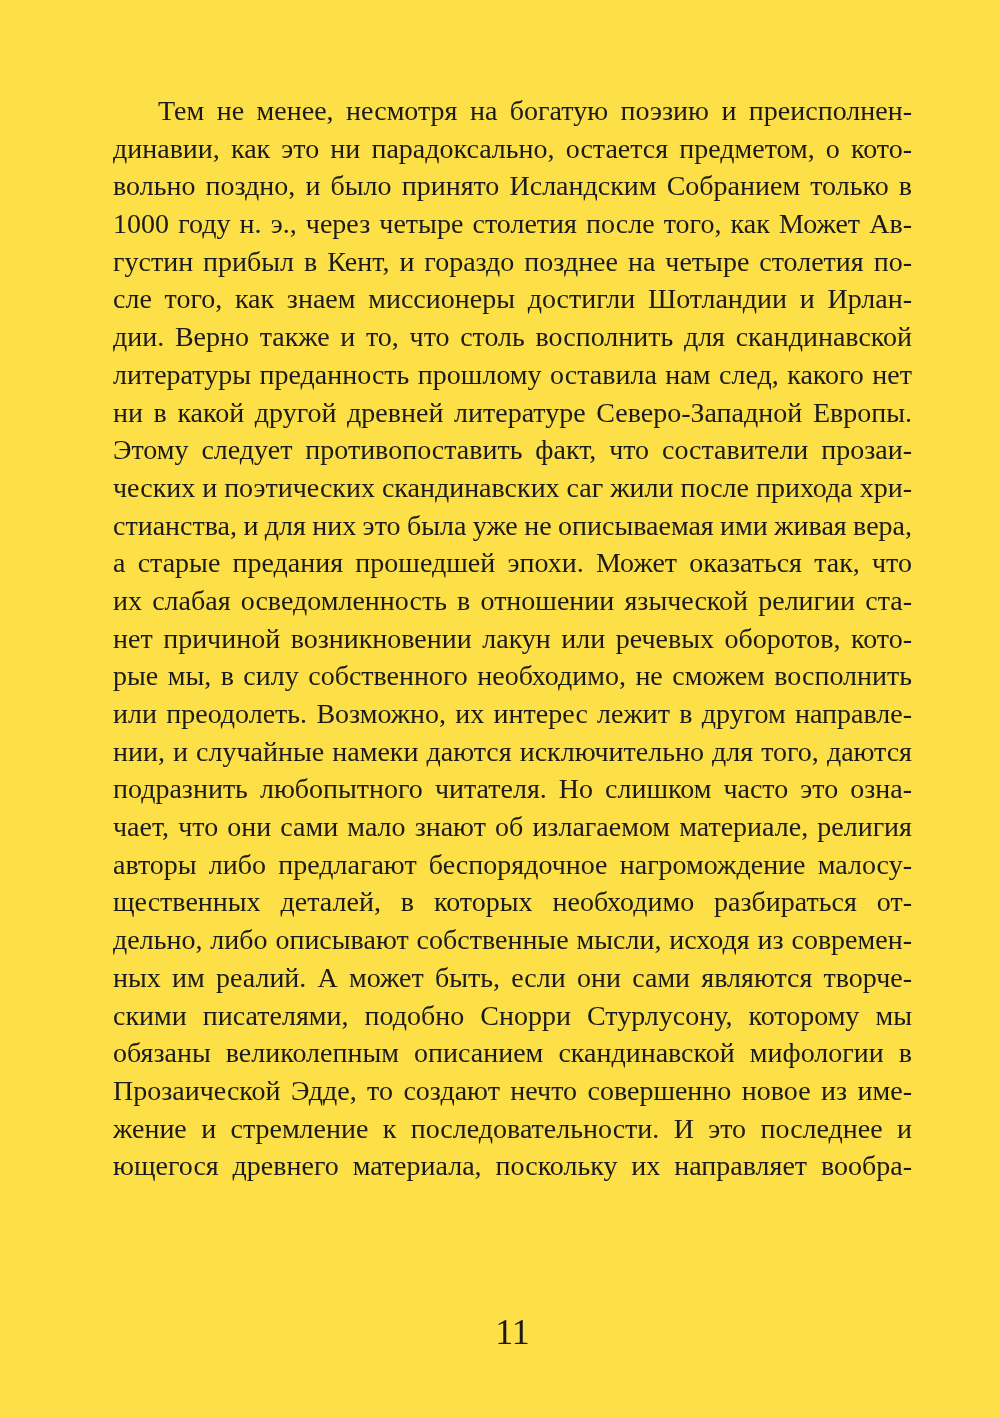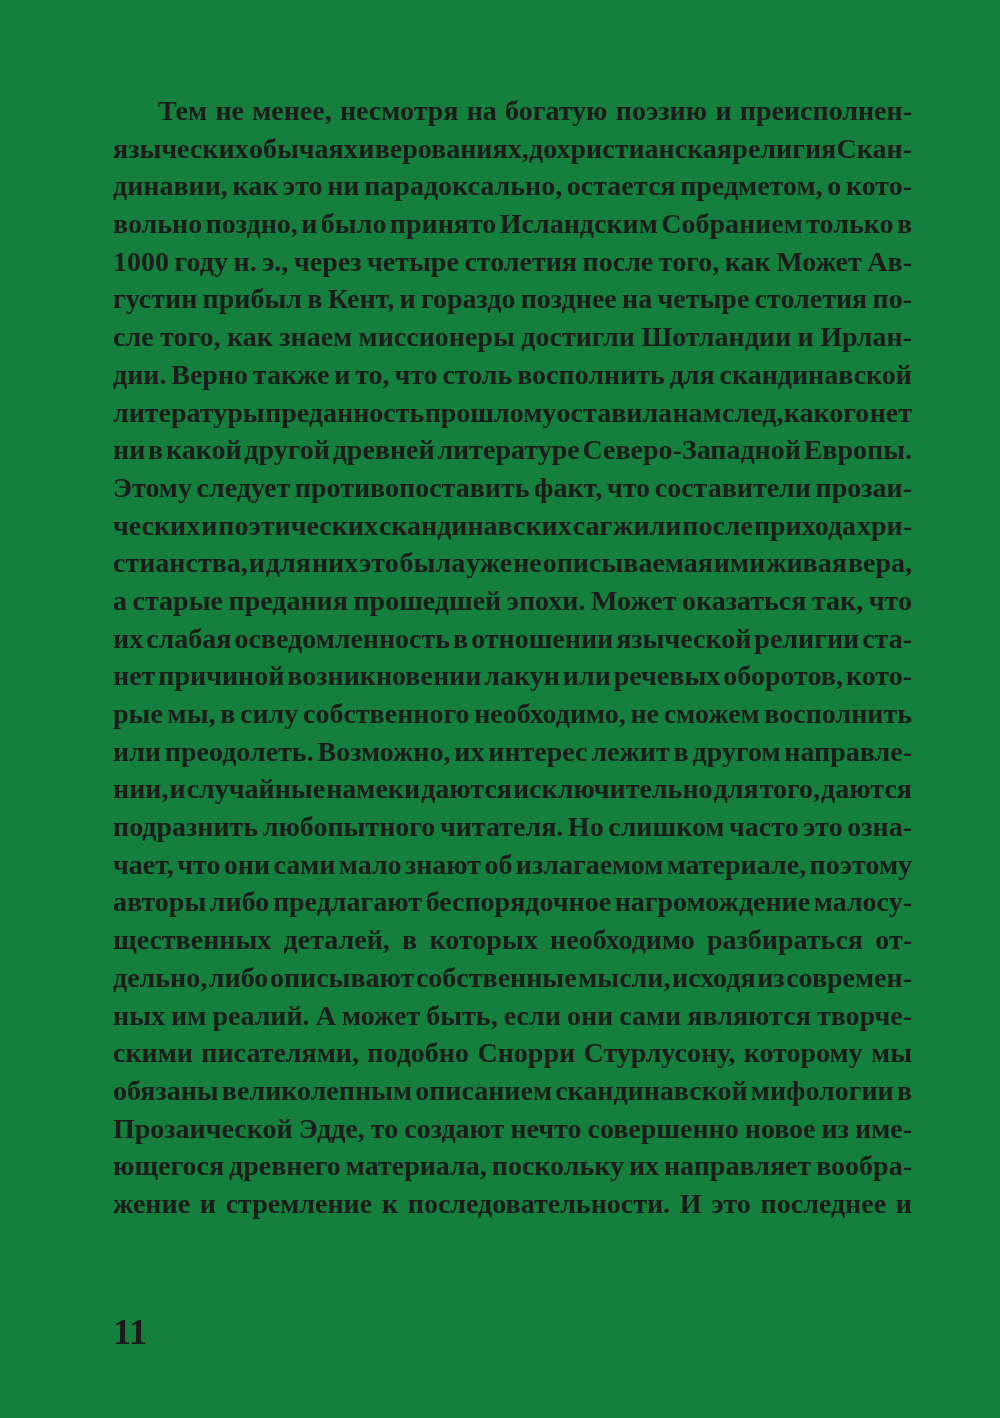--- a/index.html
+++ b/index.html
@@ -10,22 +10,21 @@
   body {
     width: 1000px;
     height: 1418px;
     position: relative;
     overflow: hidden;
     font-family: "Liberation Serif", "DejaVu Serif", serif;
   }
   .book-page {
     position: absolute;
     inset: 0;
-    background: #15803d;
-    font-weight: bold;
+    background: #fde047;
   }
   .text-block {
     position: absolute;
     left: 113px;
     top: 92px;
     width: 799px;
   }
   .line {
     font-family: "Liberation Serif", "DejaVu Serif", serif;
     font-size: 28px;
@@ -39,57 +38,56 @@
     white-space: normal;
   }
   .line.indent {
     text-indent: 45px;
   }
   .page-number {
     position: absolute;
     top: 1314px;
     left: 113px;
     width: 799px;
-    text-align: left;
+    text-align: center;
     font-family: "Liberation Serif", "DejaVu Serif", serif;
     font-size: 36px;
     line-height: 1;
     color: #1b1b1b;
   }
 </style>
 </head>
 <body>
 
 <div class="book-page">
   <div class="text-block">
       <div class="line indent">Тем не менее, несмотря на богатую поэзию и преисполнен-</div>
-      <div class="line">языческих обычаях и верованиях, дохристианская религия Скан-</div>
       <div class="line">динавии, как это ни парадоксально, остается предметом, о кото-</div>
       <div class="line">вольно поздно, и было принято Исландским Собранием только в</div>
       <div class="line">1000 году н. э., через четыре столетия после того, как Может Ав-</div>
       <div class="line">густин прибыл в Кент, и гораздо позднее на четыре столетия по-</div>
       <div class="line">сле того, как знаем миссионеры достигли Шотландии и Ирлан-</div>
       <div class="line">дии. Верно также и то, что столь восполнить для скандинавской</div>
       <div class="line">литературы преданность прошлому оставила нам след, какого нет</div>
       <div class="line">ни в какой другой древней литературе Северо-Западной Европы.</div>
       <div class="line">Этому следует противопоставить факт, что составители прозаи-</div>
       <div class="line">ческих и поэтических скандинавских саг жили после прихода хри-</div>
       <div class="line">стианства, и для них это была уже не описываемая ими живая вера,</div>
       <div class="line">а старые предания прошедшей эпохи. Может оказаться так, что</div>
       <div class="line">их слабая осведомленность в отношении языческой религии ста-</div>
       <div class="line">нет причиной возникновении лакун или речевых оборотов, кото-</div>
       <div class="line">рые мы, в силу собственного необходимо, не сможем восполнить</div>
       <div class="line">или преодолеть. Возможно, их интерес лежит в другом направле-</div>
       <div class="line">нии, и случайные намеки даются исключительно для того, даются</div>
       <div class="line">подразнить любопытного читателя. Но слишком часто это озна-</div>
-      <div class="line">чает, что они сами мало знают об излагаемом материале, поэтому</div>
+      <div class="line">чает, что они сами мало знают об излагаемом материале, религия</div>
       <div class="line">авторы либо предлагают беспорядочное нагромождение малосу-</div>
       <div class="line">щественных деталей, в которых необходимо разбираться от-</div>
       <div class="line">дельно, либо описывают собственные мысли, исходя из современ-</div>
       <div class="line">ных им реалий. А может быть, если они сами являются творче-</div>
       <div class="line">скими писателями, подобно Снорри Стурлусону, которому мы</div>
       <div class="line">обязаны великолепным описанием скандинавской мифологии в</div>
       <div class="line">Прозаической Эдде, то создают нечто совершенно новое из име-</div>
+      <div class="line">жение и стремление к последовательности. И это последнее и</div>
       <div class="line">ющегося древнего материала, поскольку их направляет вообра-</div>
-      <div class="line">жение и стремление к последовательности. И это последнее и</div>
     </div>
   <div class="page-number">11</div>
 </div>
 
 </body></html>

